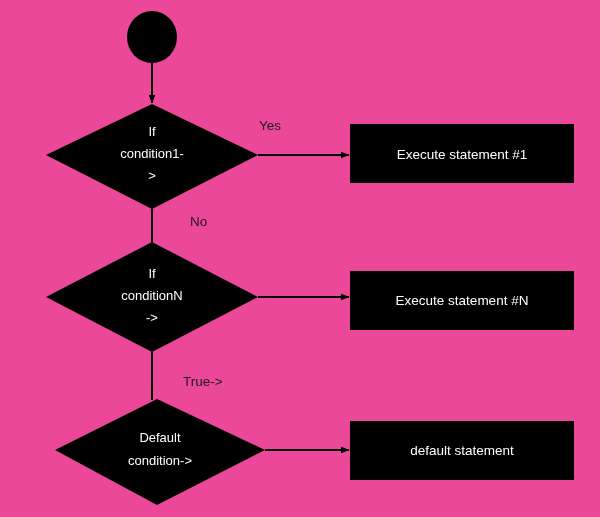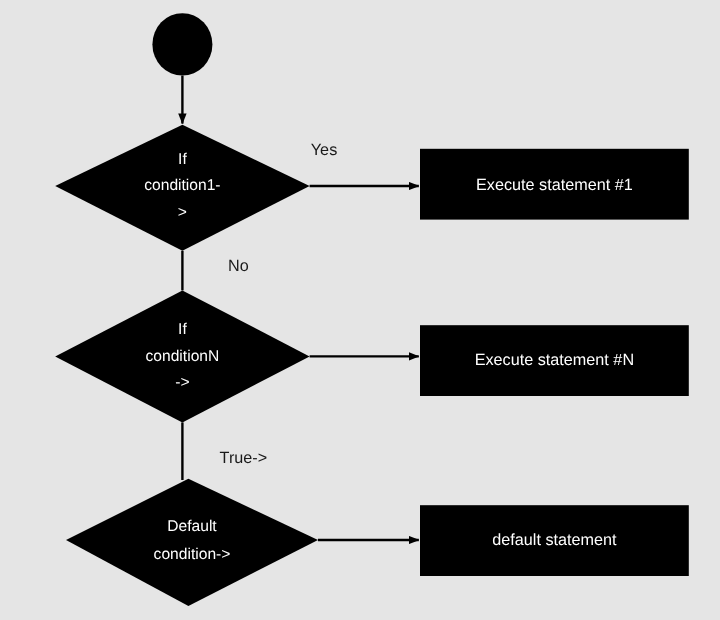--- a/index.html
+++ b/index.html
@@ -10,21 +10,21 @@
   body {
     width: 600px;
     height: 517px;
     font-family: "Liberation Sans", sans-serif;
     overflow: hidden;
   }
   #flowchart-canvas {
     position: relative;
     width: 600px;
     height: 517px;
-    background: #e5e5e5;
+    background: #ec4899;
     text-align: right;
   }
   svg.diagram {
     display: block;
     width: 600px;
     height: 517px;
   }
   .node-shape {
     fill: #000000;
     stroke: none;

